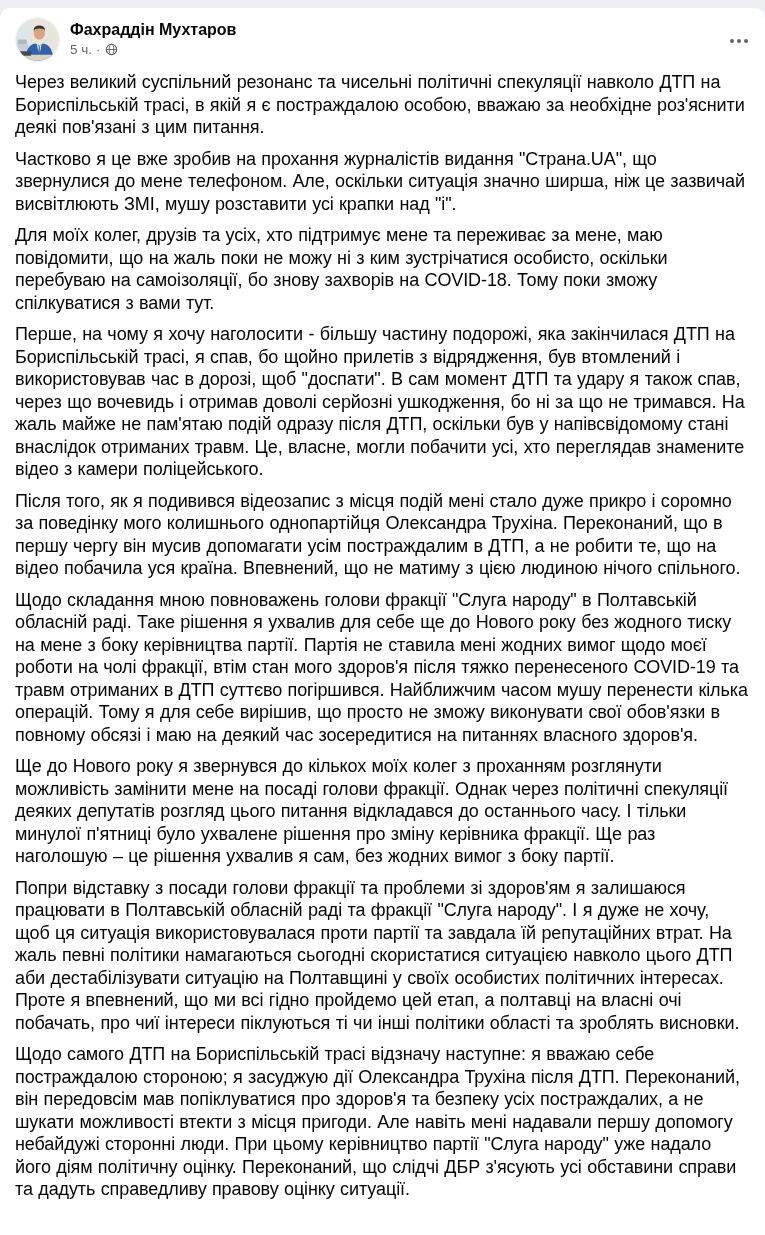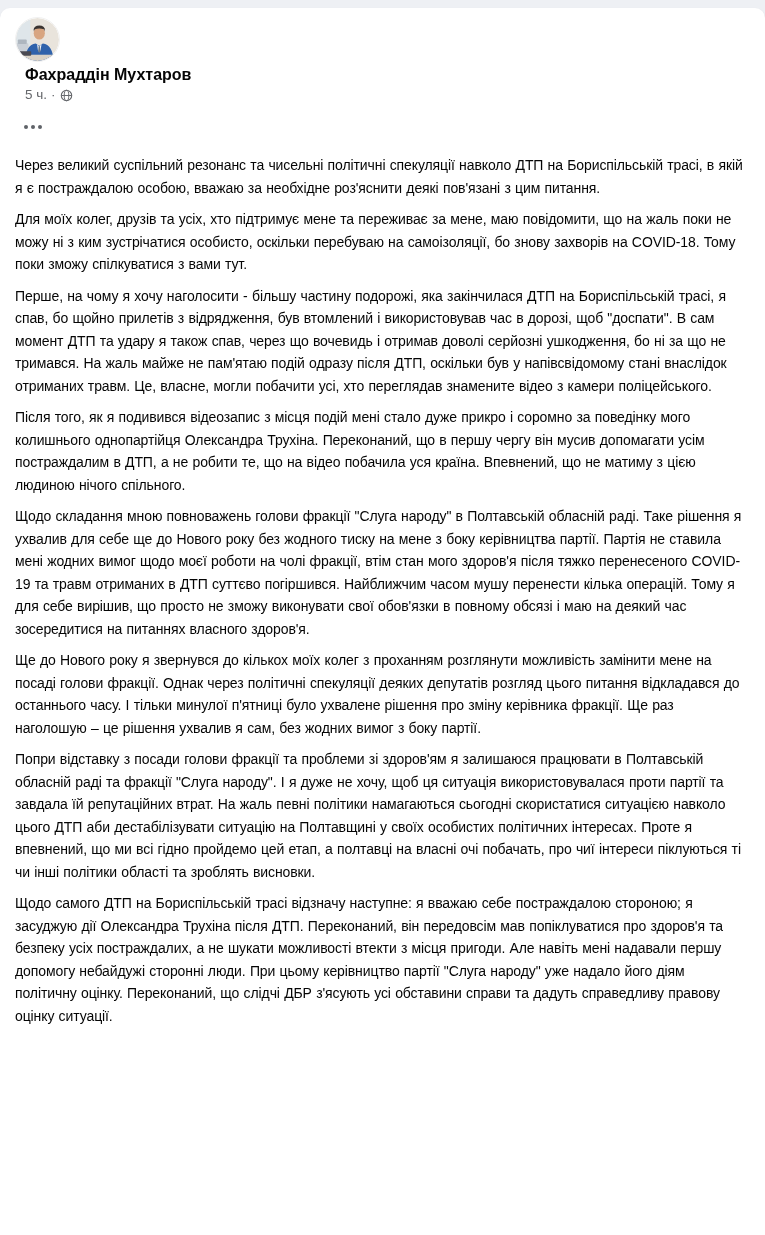--- a/index.html
+++ b/index.html
@@ -15,21 +15,20 @@
     width: 765px;
     min-height: 1227px;
     background: #ffffff;
     border-radius: 10px 10px 0 0;
     box-shadow: 0 1px 2px rgba(0,0,0,0.1);
   }
   .post-header {
     display: flex;
     align-items: flex-start;
     padding: 9px 8px 5px 15px;
-    flex-direction: column;
   }
   .avatar {
     width: 45px;
     height: 45px;
     border-radius: 50%;
     overflow: hidden;
     flex: 0 0 45px;
     cursor: pointer;
     border: 1px solid rgba(0,0,0,0.06);
   }
@@ -42,21 +41,20 @@
   }
   .author-name {
     font-size: 16px;
     font-weight: 700;
     color: #050505;
     line-height: 19px;
     cursor: pointer;
   }
   .meta-row {
     display: flex;
-    align-items: center;
     gap: 4px;
     margin-top: 3px;
     font-size: 13.5px;
     color: #65676b;
     line-height: 16px;
   }
   .meta-sep { color: #65676b; }
   .globe-icon svg { display: block; margin-top: 1px; }
   .more-button {
     flex: 0 0 auto;
@@ -73,21 +71,21 @@
   .more-button .dot {
     width: 4px;
     height: 4px;
     border-radius: 50%;
     background: #5f6368;
   }
   .post-body {
     padding: 4px 16px 10px 15px;
   }
   .post-body p {
-    font-size: 14px;
+    font-size: 18px;
     line-height: 22.5px;
     color: #050505;
     margin-bottom: 9px;
     letter-spacing: -0.1px;
     word-spacing: 0.5px;
   }
 </style>
 </head>
 <body>
 
@@ -140,20 +138,21 @@
     <div class="more-button">
       <span class="dot"></span>
       <span class="dot"></span>
       <span class="dot"></span>
     </div>
 
   </div>
 
   <div class="post-body">
       <p>Через великий суспільний резонанс та чисельні політичні спекуляції навколо ДТП на Бориспільській трасі, в якій я є постраждалою особою, вважаю за необхідне роз'яснити деякі пов'язані з цим питання.</p>
+      <p>Частково я це вже зробив на прохання журналістів видання "Страна.UA", що звернулися до мене телефоном. Але, оскільки ситуація значно ширша, ніж це зазвичай висвітлюють ЗМІ, мушу розставити усі крапки над "і".</p>
       <p>Для моїх колег, друзів та усіх, хто підтримує мене та переживає за мене, маю повідомити, що на жаль поки не можу ні з ким зустрічатися особисто, оскільки перебуваю на самоізоляції, бо знову захворів на COVID-18. Тому поки зможу спілкуватися з вами тут.</p>
       <p>Перше, на чому я хочу наголосити - більшу частину подорожі, яка закінчилася ДТП на Бориспільській трасі, я спав, бо щойно прилетів з відрядження, був втомлений і використовував час в дорозі, щоб "доспати". В сам момент ДТП та удару я також спав, через що вочевидь і отримав доволі серйозні ушкодження, бо ні за що не тримався. На жаль майже не пам'ятаю подій одразу після ДТП, оскільки був у напівсвідомому стані внаслідок отриманих травм. Це, власне, могли побачити усі, хто переглядав знамените відео з камери поліцейського.</p>
       <p>Після того, як я подивився відеозапис з місця подій мені стало дуже прикро і соромно за поведінку мого колишнього однопартійця Олександра Трухіна. Переконаний, що в першу чергу він мусив допомагати усім постраждалим в ДТП, а не робити те, що на відео побачила уся країна. Впевнений, що не матиму з цією людиною нічого спільного.</p>
       <p>Щодо складання мною повноважень голови фракції "Слуга народу" в Полтавській обласній раді. Таке рішення я ухвалив для себе ще до Нового року без жодного тиску на мене з боку керівництва партії. Партія не ставила мені жодних вимог щодо моєї роботи на чолі фракції, втім стан мого здоров'я після тяжко перенесеного COVID-19 та травм отриманих в ДТП суттєво погіршився. Найближчим часом мушу перенести кілька операцій. Тому я для себе вирішив, що просто не зможу виконувати свої обов'язки в повному обсязі і маю на деякий час зосередитися на питаннях власного здоров'я.</p>
       <p>Ще до Нового року я звернувся до кількох моїх колег з проханням розглянути можливість замінити мене на посаді голови фракції. Однак через політичні спекуляції деяких депутатів розгляд цього питання відкладався до останнього часу. І тільки минулої п'ятниці було ухвалене рішення про зміну керівника фракції. Ще раз наголошую – це рішення ухвалив я сам, без жодних вимог з боку партії.</p>
       <p>Попри відставку з посади голови фракції та проблеми зі здоров'ям я залишаюся працювати в Полтавській обласній раді та фракції "Слуга народу". І я дуже не хочу, щоб ця ситуація використовувалася проти партії та завдала їй репутаційних втрат. На жаль певні політики намагаються сьогодні скористатися ситуацією навколо цього ДТП аби дестабілізувати ситуацію на Полтавщині у своїх особистих політичних інтересах. Проте я впевнений, що ми всі гідно пройдемо цей етап, а полтавці на власні очі побачать, про чиї інтереси піклуються ті чи інші політики області та зроблять висновки.</p>
       <p>Щодо самого ДТП на Бориспільській трасі відзначу наступне: я вважаю себе постраждалою стороною; я засуджую дії Олександра Трухіна після ДТП. Переконаний, він передовсім мав попіклуватися про здоров'я та безпеку усіх постраждалих, а не шукати можливості втекти з місця пригоди. Але навіть мені надавали першу допомогу небайдужі сторонні люди. При цьому керівництво партії "Слуга народу" уже надало його діям політичну оцінку. Переконаний, що слідчі ДБР з'ясують усі обставини справи та дадуть справедливу правову оцінку ситуації.</p>
     </div>
 
 </div>

